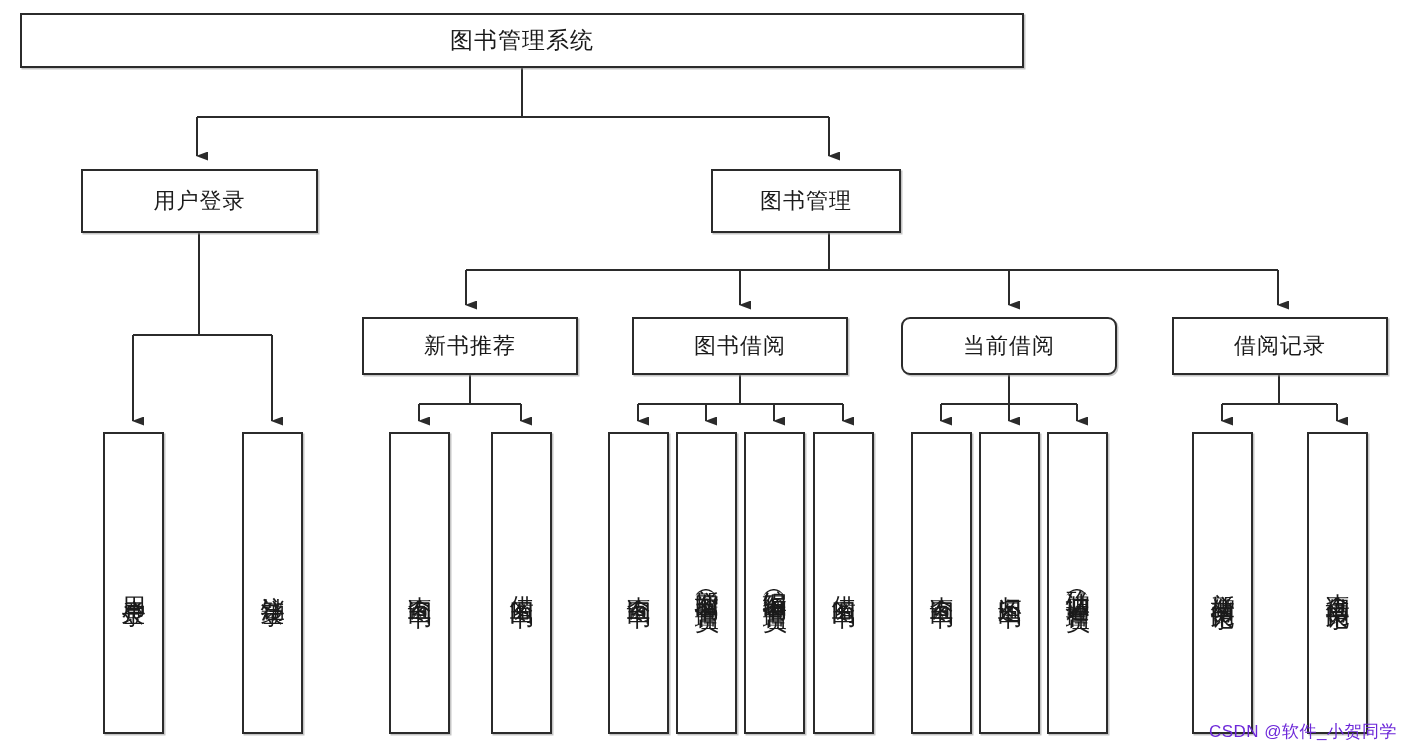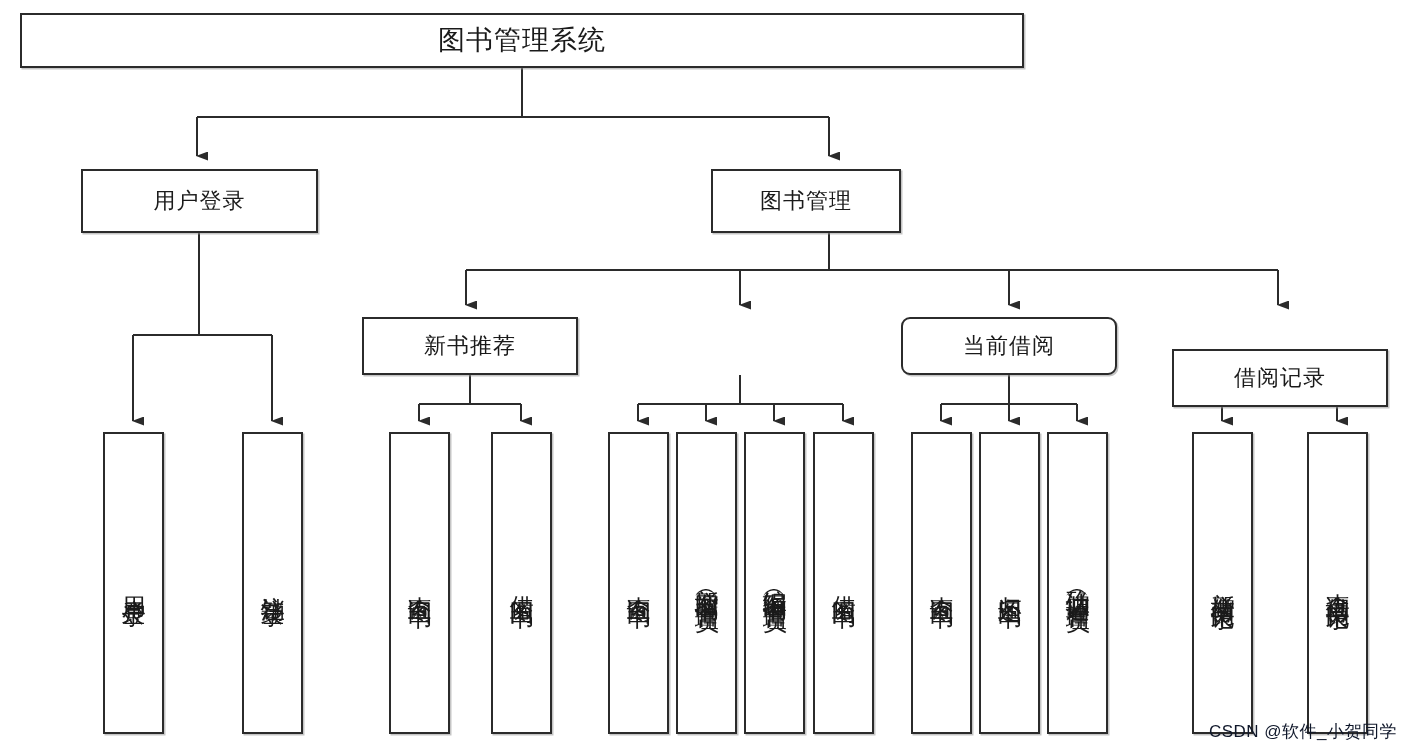--- a/index.html
+++ b/index.html
@@ -42,41 +42,41 @@
     display: block;
     text-align: center;
     line-height: 1.15;
     letter-spacing: 1px;
   }
   
   .node.h .label {
     font-size: 22px;
     white-space: nowrap;
   }
-  .node.root .label { font-size: 27px; }
+  .node.root .label { font-size: 23px; }
   
   .node.v {
     align-items: center;
     justify-content: center;
   }
   .node.v .label {
     writing-mode: vertical-rl;
     text-orientation: upright;
     font-size: 24px;
     line-height: 1.28;
     letter-spacing: 3px;
     white-space: nowrap;
     max-height: 260px;
   }
   .watermark {
     position: absolute;
     right: 8px;
     bottom: 4px;
     font-size: 17px;
-    color: #0f172a;
+    color: #6d28d9;
     white-space: nowrap;
     letter-spacing: 0.5px;
   }
 </style>
 </head>
 <body>
 
 <div id="diagram-root">
 
   <svg class="wires" viewBox="0 0 1405 747" xmlns="http://www.w3.org/2000/svg">
@@ -138,24 +138,27 @@
   <div class="node h" style="left:81px; top:169px; width:237px; height:64px;">
     <span class="label">用户登录</span>
   </div>
   <div class="node h" style="left:711px; top:169px; width:190px; height:64px;">
     <span class="label">图书管理</span>
   </div>
 
   <div class="node h" style="left:362px; top:317px; width:216px; height:58px;">
     <span class="label">新书推荐</span>
   </div>
+  <div class="node h" style="left:632px; top:317px; width:216px; height:58px;">
+    <span class="label">图书借阅</span>
+  </div>
   <div class="node h" style="left:901px; top:317px; width:216px; height:58px;border-radius:9px;">
     <span class="label">当前借阅</span>
   </div>
-  <div class="node h" style="left:1172px; top:317px; width:216px; height:58px;margin-top:32px;">
+  <div class="node h" style="left:1172px; top:317px; width:216px; height:58px;">
     <span class="label">借阅记录</span>
   </div>
 
   <div class="node v" style="left:103px; top:432px; width:61px; height:302px;">
     <span class="label">用户登录</span>
   </div>
   <div class="node v" style="left:242px; top:432px; width:61px; height:302px;">
     <span class="label">注销登录</span>
   </div>
 

